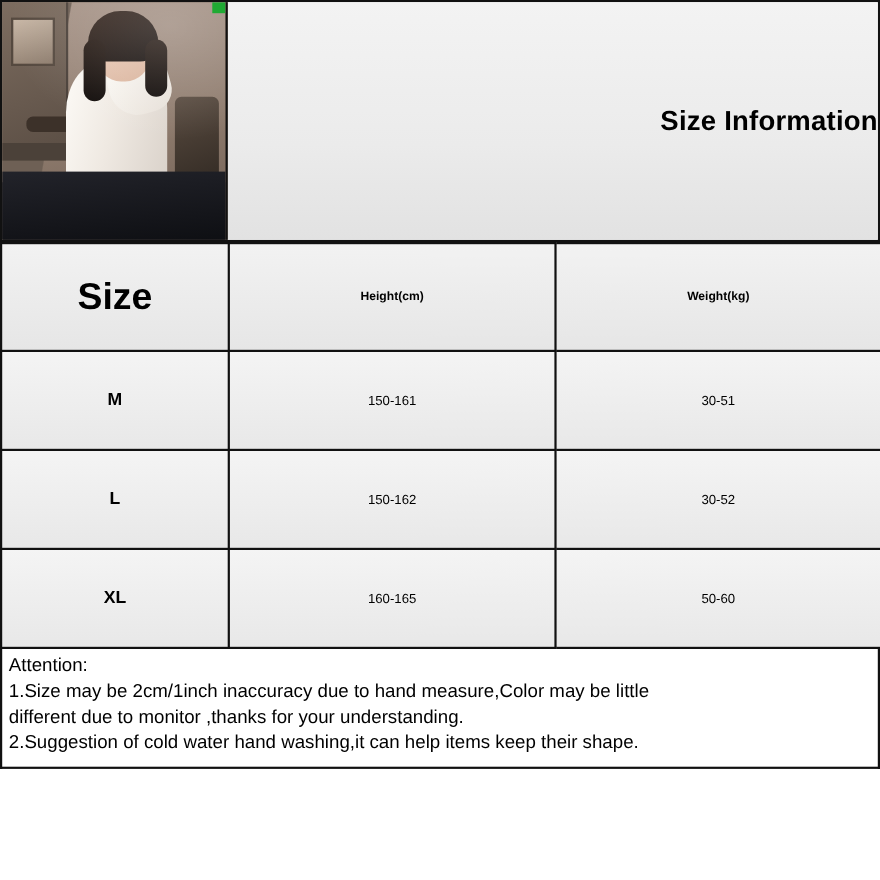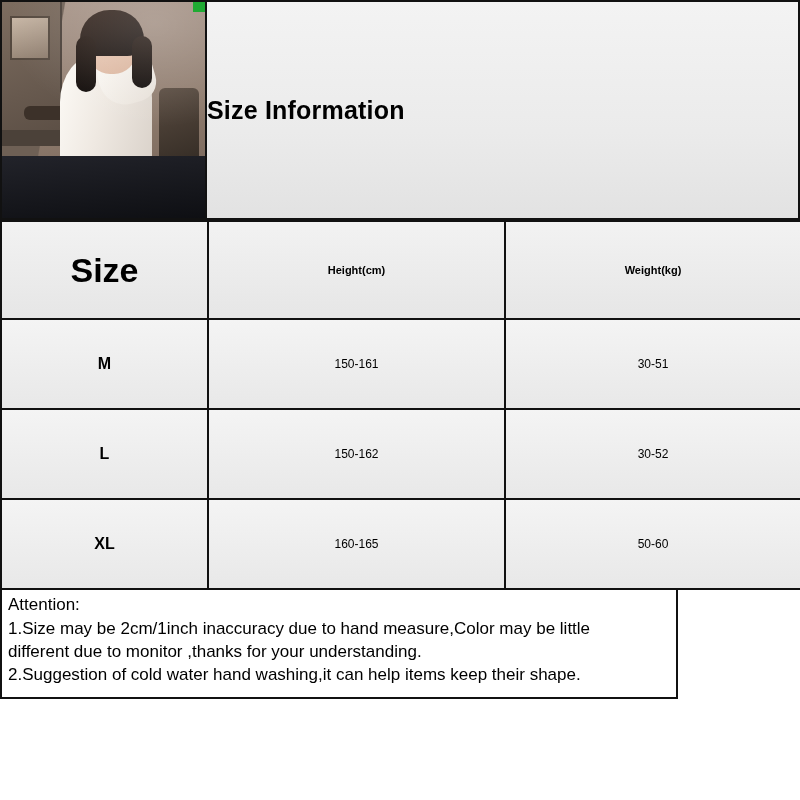--- a/index.html
+++ b/index.html
@@ -145,21 +145,21 @@
     position: absolute;
     top: 0; right: 0;
     width: 12px; height: 10px;
     background: #1faa33;
   }
 
   .title-cell {
     flex: 1;
     display: flex;
     align-items: center;
-    justify-content: flex-start;
+    justify-content: flex-end;
     background: linear-gradient(180deg, #f3f3f3 0%, #ebebeb 60%, #e2e2e2 100%);
   }
   .title-text {
     font-size: 25px;
     font-weight: bold;
     letter-spacing: .2px;
   }
 
   
   table.size-table {
@@ -194,21 +194,21 @@
     background: linear-gradient(180deg, #f4f4f4, #e8e8e8);
     font-size: 12px;
   }
   .data-row td.size-col {
     font-weight: bold;
     font-size: 16px;
   }
 
   
   .attention {
-    width: 678px;
+    width: 800px;
     box-sizing: border-box;
     border-left: 2px solid #111;
     border-right: 2px solid #111;
     border-bottom: 2px solid #111;
     padding: 4px 6px 10px 6px;
     background: #ffffff;
   }
   .attention p {
     margin: 0;
     font-size: 17px;

